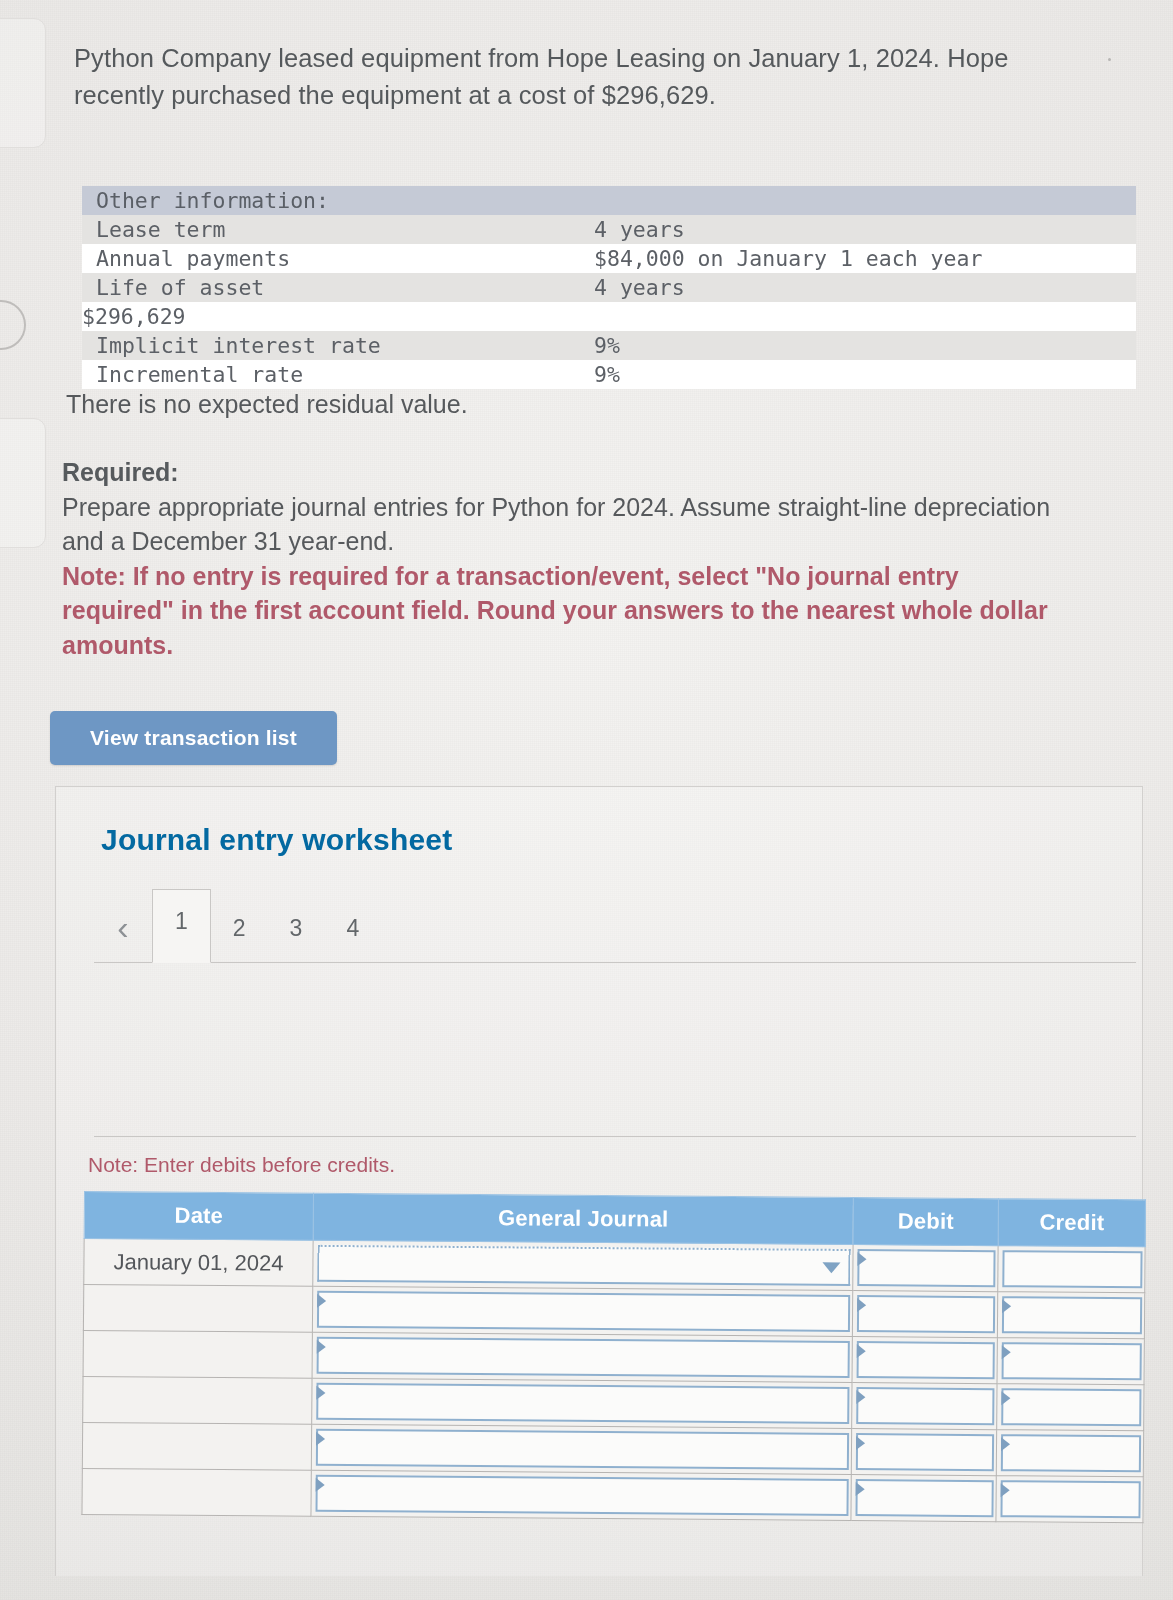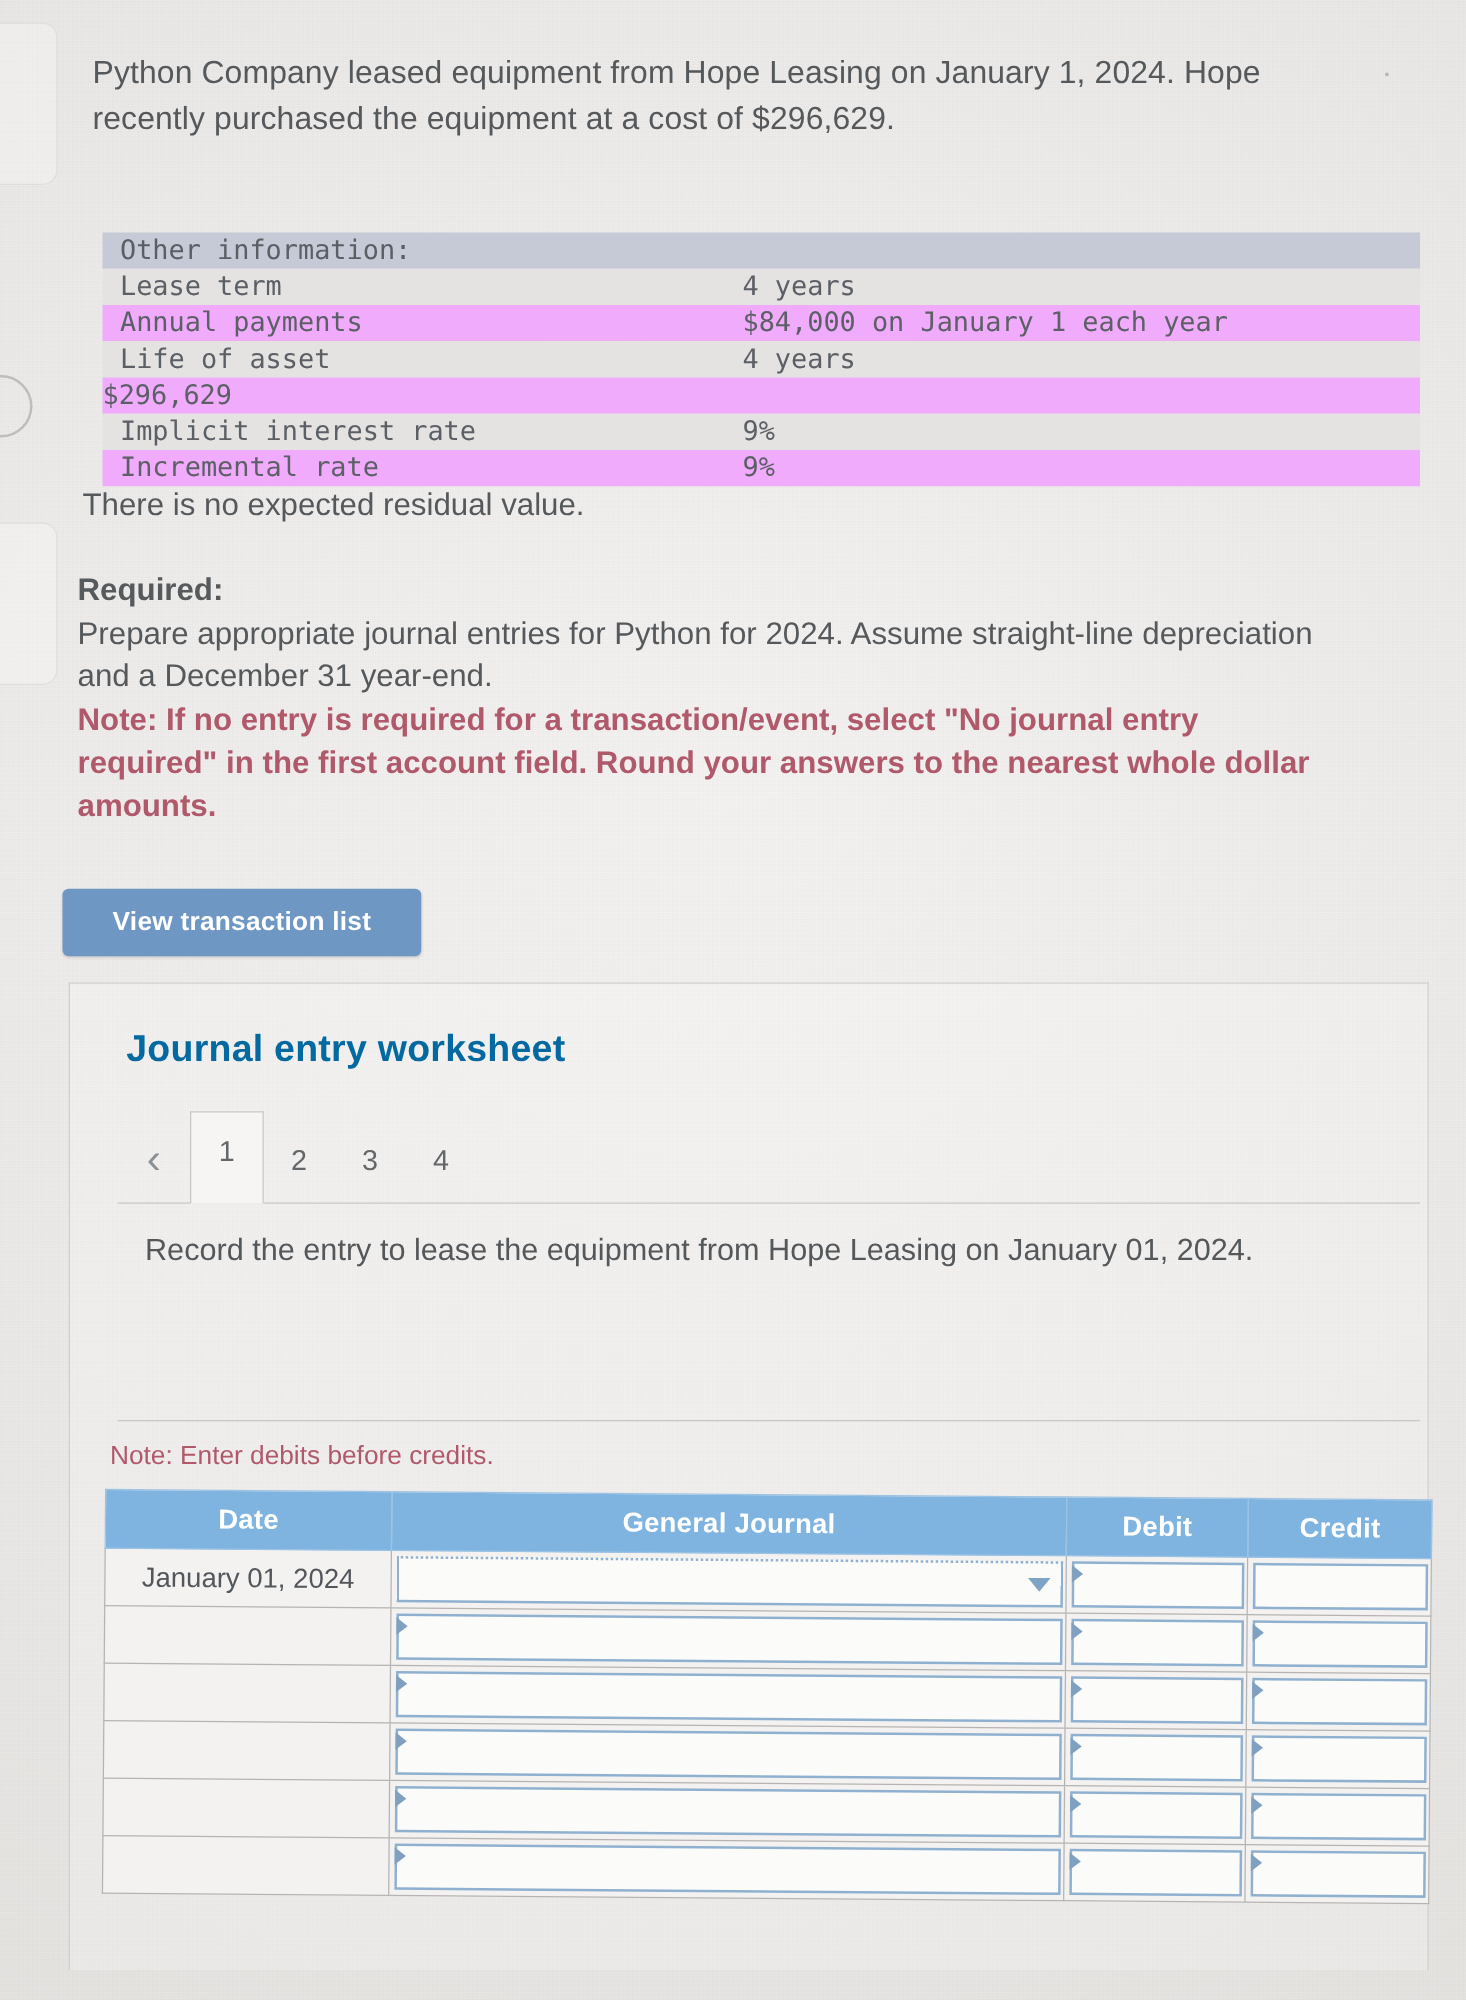--- a/index.html
+++ b/index.html
@@ -98,21 +98,21 @@
     align-items: center;
   }
   .info-row .lbl  { width: 512px; padding-left: 14px; box-sizing: border-box; }
   .info-row .val  { flex: 1; }
   .info-head {
     background: #c5cad6;
     color: #5a5f66;
     margin-top: 40px;
   }
   .band-light { background: #e4e3e1; }
-  .band-lighter { background: #f0abfc; justify-content: center; }
+  .band-lighter { background: #ffffff; justify-content: center; }
 
   
   .residual {
     position: absolute;
     left: 66px;
     top: 390px;
     font-size: 25px;
     color: #56595c;
   }
   .required-wrap {
@@ -383,21 +383,20 @@
 
     <div class="tabs">
       <button class="tab-prev">‹</button>
       <div class="tab active">1</div>
       <div class="tab">2</div>
       <div class="tab">3</div>
       <div class="tab">4</div>
     </div>
 
     <div class="ws-instr-box"></div>
-    <div class="ws-instruction">Record the entry to lease the equipment from Hope Leasing on January 01, 2024.</div>
 
     <div class="debit-note">Note: Enter debits before credits.</div>
 
     <table class="jtable">
       <colgroup>
         <col class="c-date">
           <col class="c-gj">
           <col class="c-debit">
           <col class="c-credit">
       </colgroup>

